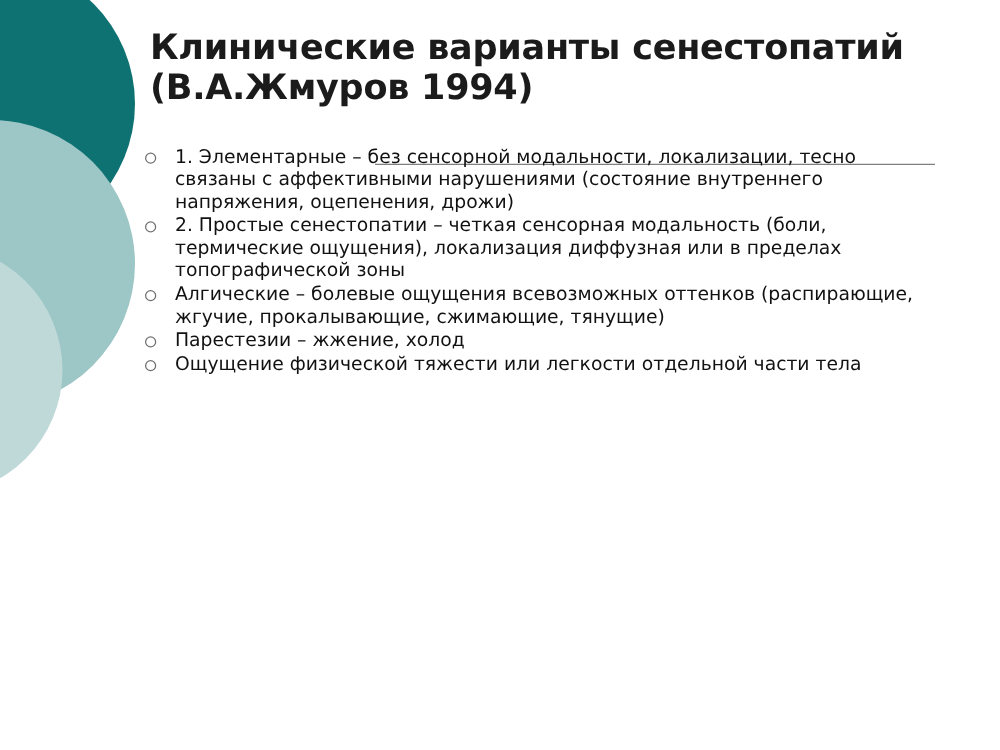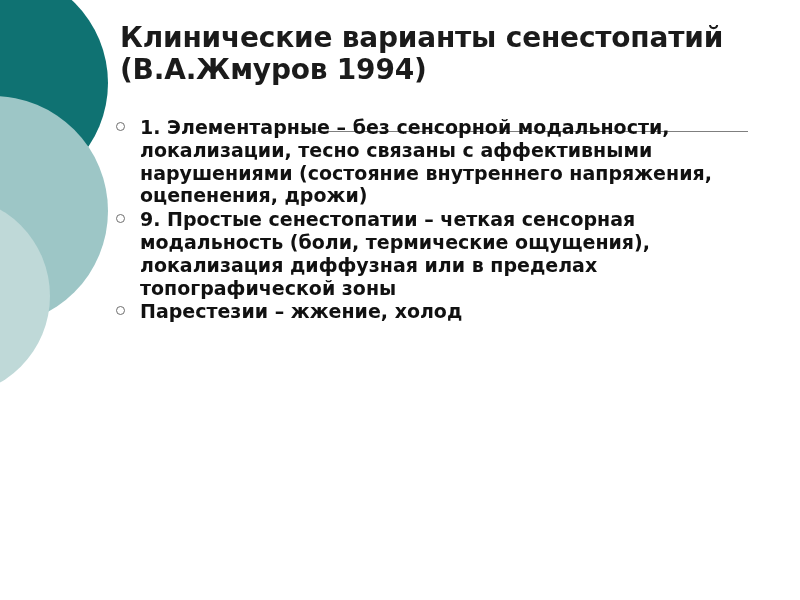--- a/index.html
+++ b/index.html
@@ -76,22 +76,22 @@
     top: 116px;
     width: 640px;
     margin: 0;
     padding: 0;
     list-style: none;
   }
   .body-list li {
     position: relative;
     padding-left: 30px;
     margin-bottom: 1px;
-    font-size: 19px;
-    font-weight: bold;
+    font-size: 15px;
+    font-weight: normal;
     color: #111111;
     line-height: 1.2;
   }
   .bullet {
     position: absolute;
     left: 6px;
     top: 6px;
     width: 9px;
     height: 9px;
     border: 1.6px solid #6f6f6f;
@@ -112,21 +112,29 @@
 
   <div class="rule"></div>
 
   <ul class="body-list">
     <li>
       <span class="bullet"></span>
       <span>1. Элементарные – без сенсорной модальности, локализации, тесно связаны с аффективными нарушениями (состояние внутреннего напряжения, оцепенения, дрожи)</span>
     </li>
     <li>
       <span class="bullet"></span>
-      <span>9. Простые сенестопатии – четкая сенсорная модальность (боли, термические ощущения), локализация диффузная или в пределах топографической зоны</span>
+      <span>2. Простые сенестопатии – четкая сенсорная модальность (боли, термические ощущения), локализация диффузная или в пределах топографической зоны</span>
+    </li>
+    <li>
+      <span class="bullet"></span>
+      <span>Алгические – болевые ощущения всевозможных оттенков (распирающие, жгучие, прокалывающие, сжимающие, тянущие)</span>
     </li>
     <li>
       <span class="bullet"></span>
       <span>Парестезии – жжение, холод</span>
+    </li>
+    <li>
+      <span class="bullet"></span>
+      <span>Ощущение физической тяжести или легкости отдельной части тела</span>
     </li>
   </ul>
 
 </div>
 
 </body></html>

